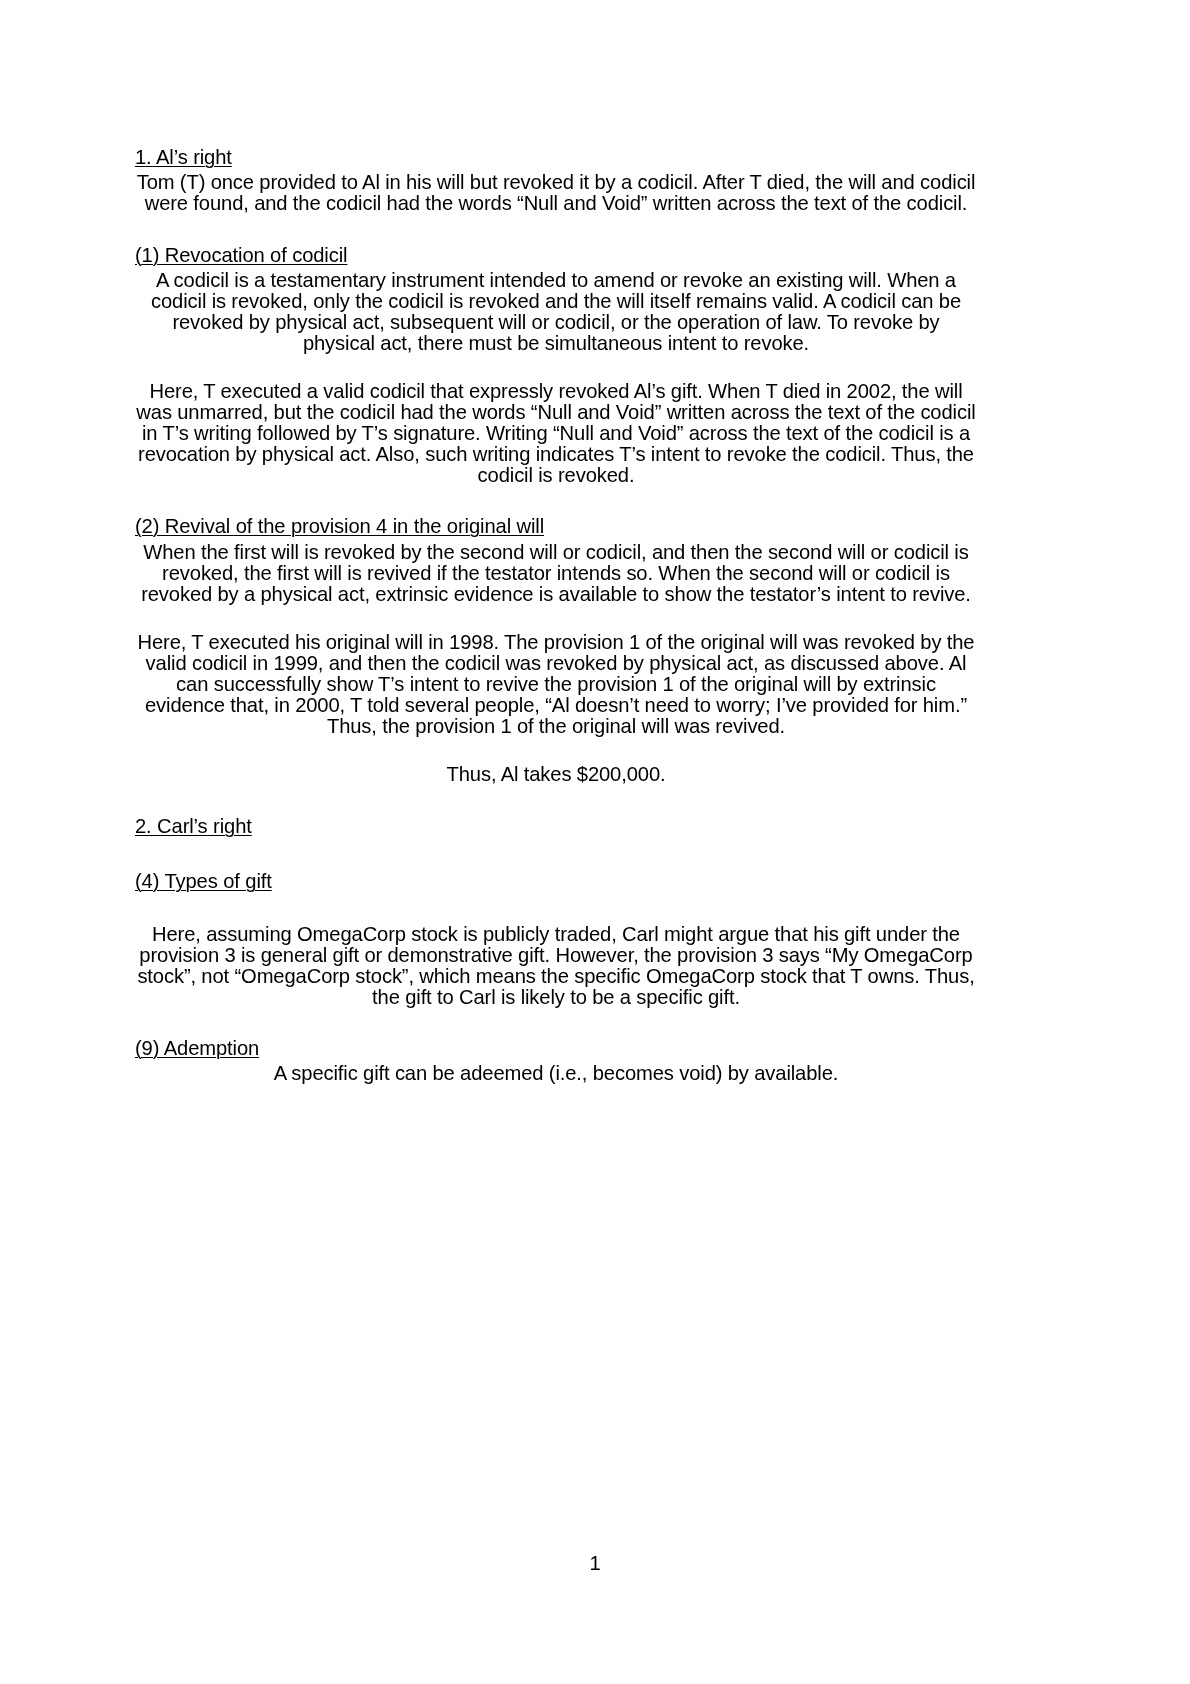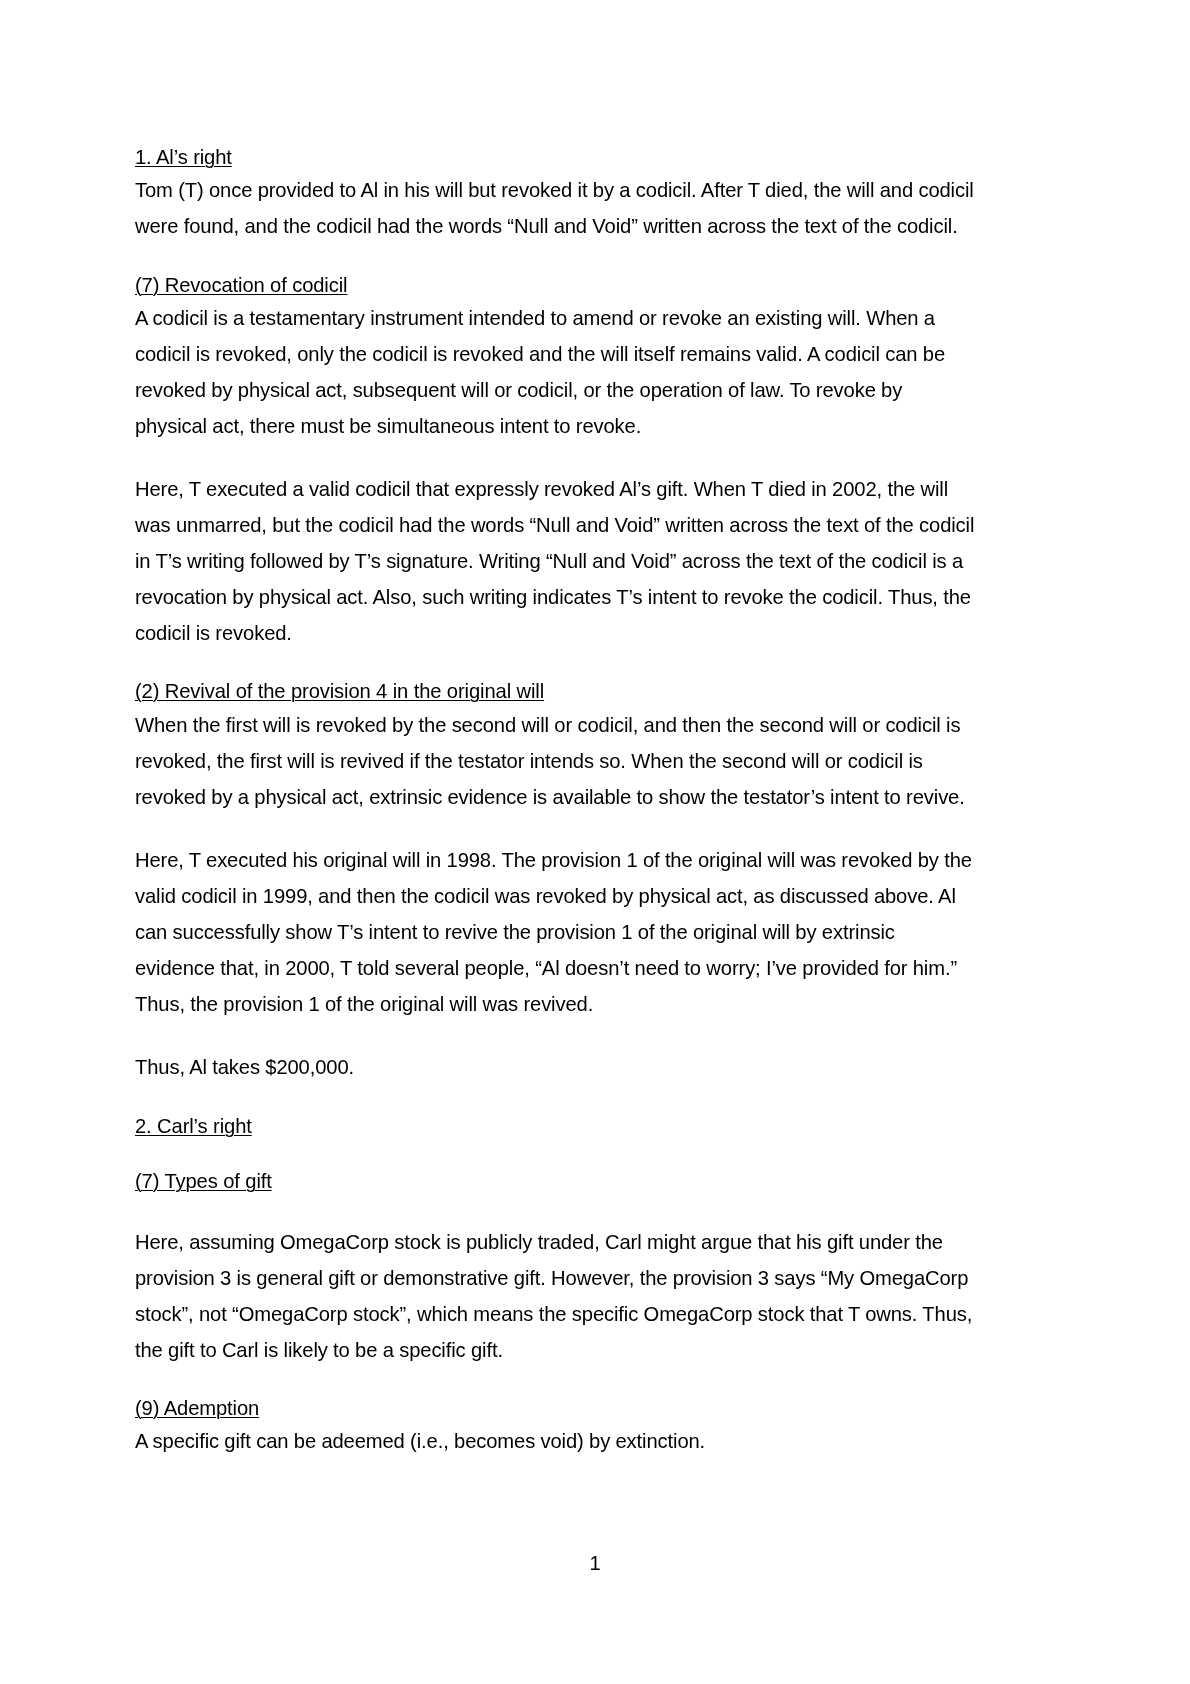--- a/index.html
+++ b/index.html
@@ -20,24 +20,24 @@
     overflow: hidden;
   }
   .content {
     position: absolute;
     left: 135px;
     top: 128px;
     width: 842px;
   }
   .para {
     font-size: 20.2px;
-    line-height: 36px;
+    line-height: 21px;
     color: #000000;
     margin: 0 0 0 0;
-    text-align: left;
+    text-align: center;
     letter-spacing: -0.12px;
     word-spacing: -0.1px;
     -webkit-font-smoothing: antialiased;
   }
   .heading {
     font-size: 20.2px;
     line-height: 27.3px;
     color: #000000;
     text-decoration: underline;
     text-underline-offset: 2px;
@@ -64,35 +64,35 @@
   }
 </style>
 </head>
 <body>
 
 <div class="page">
   <div class="content" id="body-root">
       <div class="heading-line"><span class="heading">1. Al’s right</span></div>
       <p class="para">Tom (T) once provided to Al in his will but revoked it by a codicil. After T died, the will and codicil were found, and the codicil had the words “Null and Void” written across the text of the codicil.</p>
       <div class="gap"></div>
-      <div class="heading-line"><span class="heading">(7) Revocation of codicil</span></div>
+      <div class="heading-line"><span class="heading">(1) Revocation of codicil</span></div>
       <p class="para">A codicil is a testamentary instrument intended to amend or revoke an existing will. When a codicil is revoked, only the codicil is revoked and the will itself remains valid. A codicil can be revoked by physical act, subsequent will or codicil, or the operation of law. To revoke by physical act, there must be simultaneous intent to revoke.</p>
       <div class="gap"></div>
       <p class="para">Here, T executed a valid codicil that expressly revoked Al’s gift. When T died in 2002, the will was unmarred, but the codicil had the words “Null and Void” written across the text of the codicil in T’s writing followed by T’s signature. Writing “Null and Void” across the text of the codicil is a revocation by physical act. Also, such writing indicates T’s intent to revoke the codicil. Thus, the codicil is revoked.</p>
       <div class="gap"></div>
       <div class="heading-line"><span class="heading">(2) Revival of the provision 4 in the original will</span></div>
       <p class="para">When the first will is revoked by the second will or codicil, and then the second will or codicil is revoked, the first will is revived if the testator intends so. When the second will or codicil is revoked by a physical act, extrinsic evidence is available to show the testator’s intent to revive.</p>
       <div class="gap"></div>
       <p class="para">Here, T executed his original will in 1998. The provision 1 of the original will was revoked by the valid codicil in 1999, and then the codicil was revoked by physical act, as discussed above. Al can successfully show T’s intent to revive the provision 1 of the original will by extrinsic evidence that, in 2000, T told several people, “Al doesn’t need to worry; I’ve provided for him.” Thus, the provision 1 of the original will was revived.</p>
       <div class="gap"></div>
       <p class="para">Thus, Al takes $200,000.</p>
       <div class="gap"></div>
       <div class="heading-line"><span class="heading">2. Carl’s right</span></div>
       <div class="gap"></div>
-      <div class="heading-line"><span class="heading">(7) Types of gift</span></div>
+      <div class="heading-line"><span class="heading">(4) Types of gift</span></div>
       <div class="gap"></div>
       <p class="para">Here, assuming OmegaCorp stock is publicly traded, Carl might argue that his gift under the provision 3 is general gift or demonstrative gift. However, the provision 3 says “My OmegaCorp stock”, not “OmegaCorp stock”, which means the specific OmegaCorp stock that T owns. Thus, the gift to Carl is likely to be a specific gift.</p>
       <div class="gap"></div>
       <div class="heading-line"><span class="heading">(9) Ademption</span></div>
-      <p class="para">A specific gift can be adeemed (i.e., becomes void) by extinction.</p>
+      <p class="para">A specific gift can be adeemed (i.e., becomes void) by available.</p>
     </div>
   <div class="pagenum">1</div>
 </div>
 
 </body></html>

